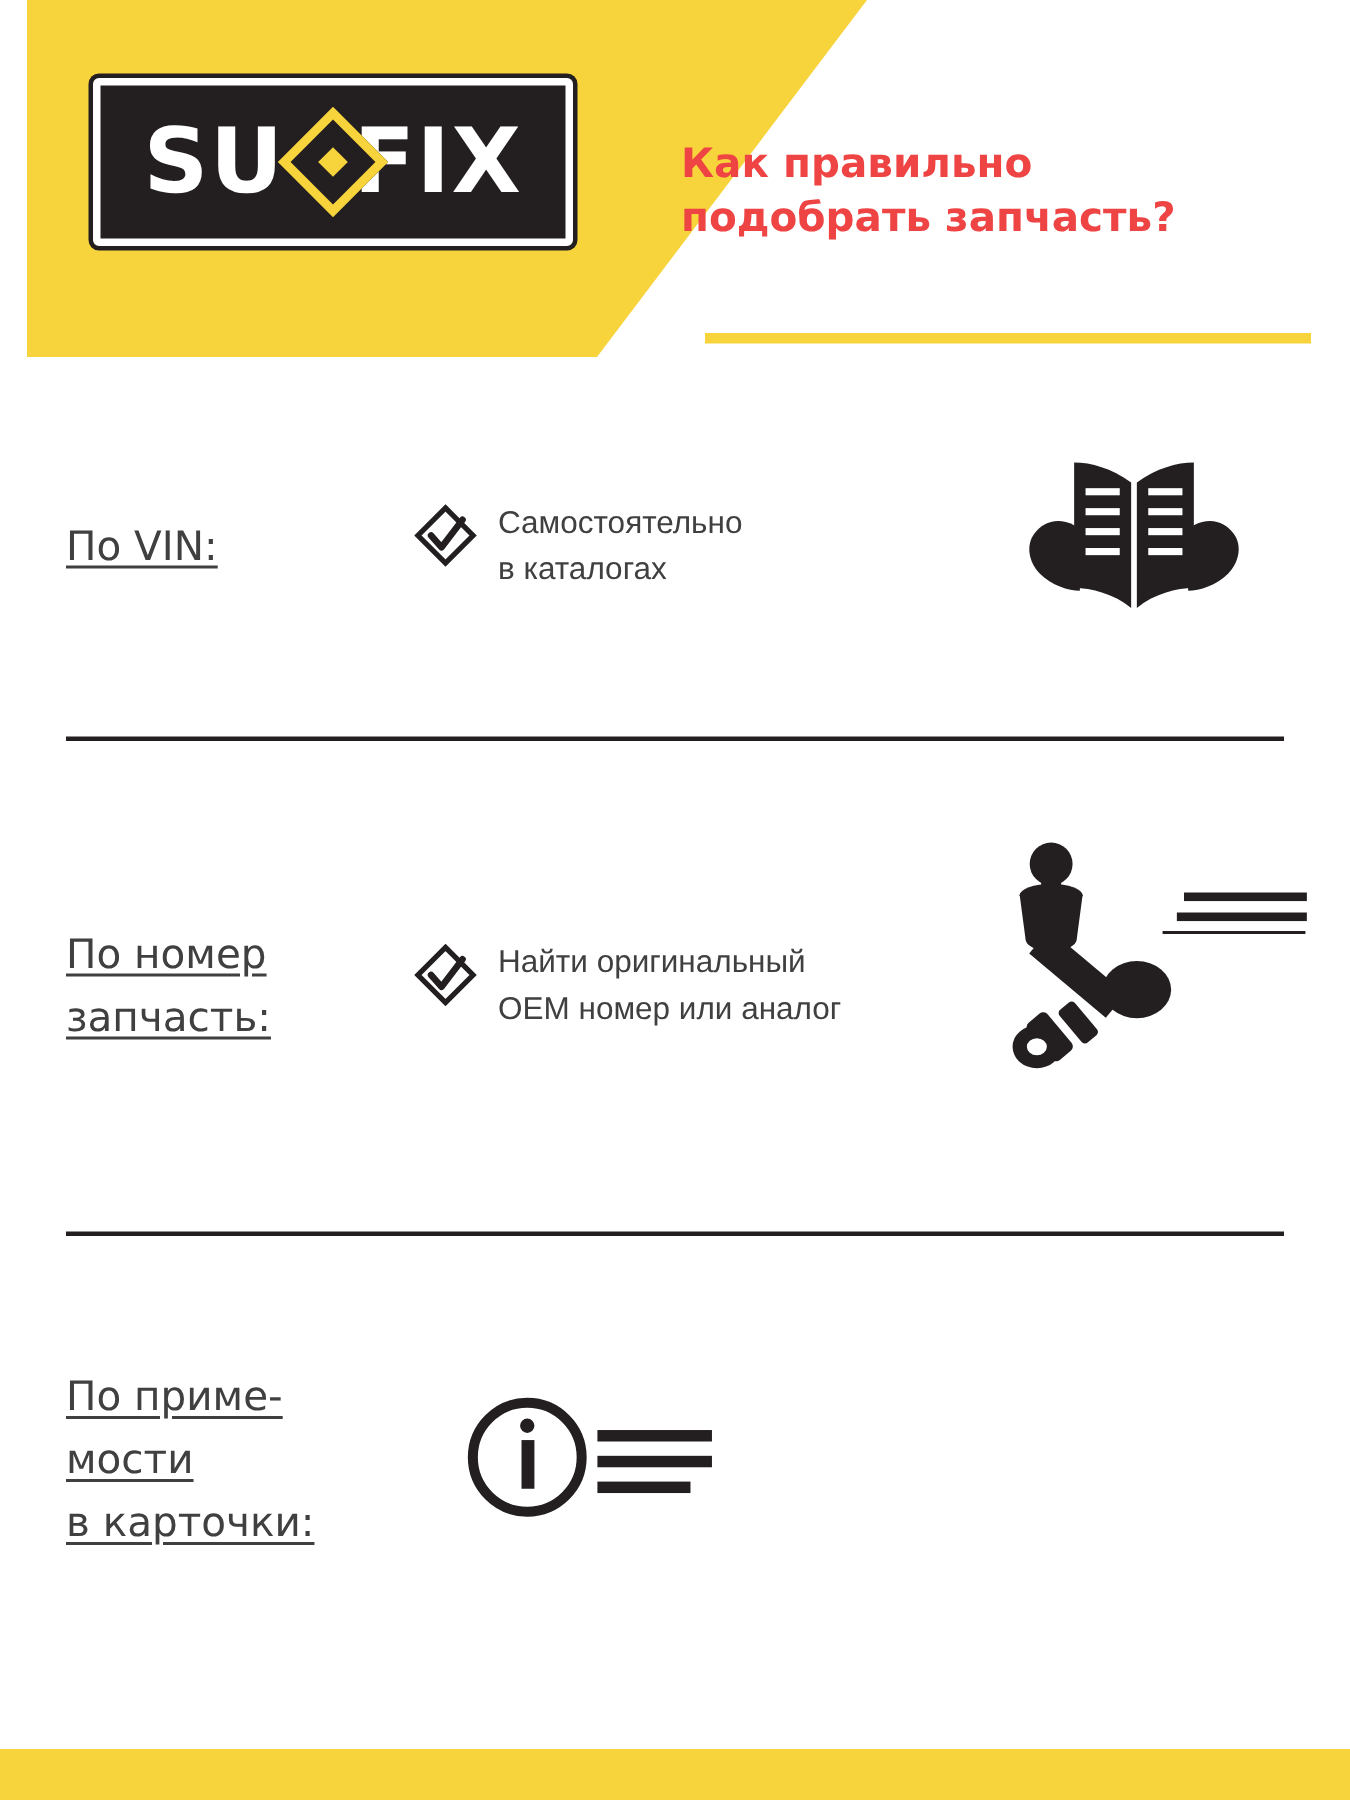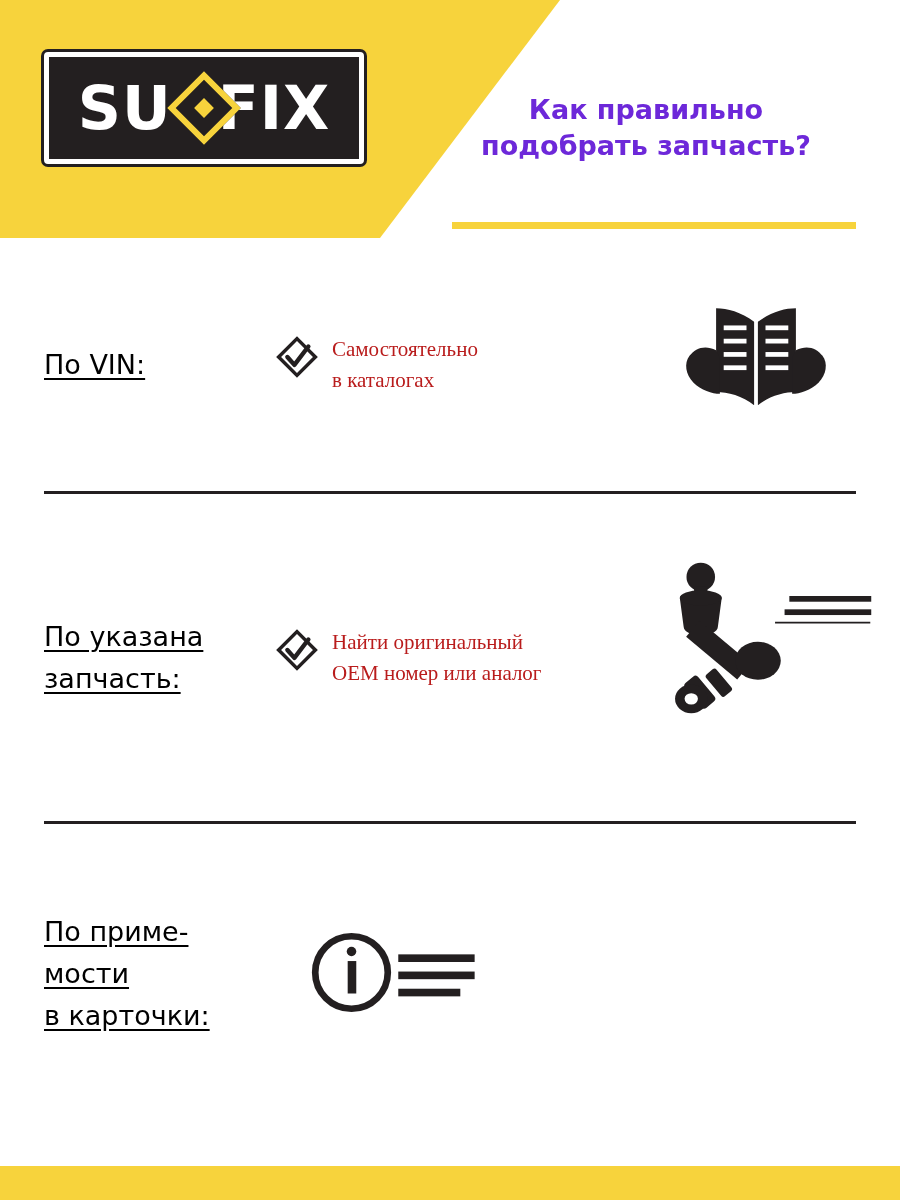--- a/index.html
+++ b/index.html
@@ -18,20 +18,21 @@
     height: 1200px;
     background: #ffffff;
   }
 
   
   .header {
     position: relative;
     width: 880px;
     height: 238px;
     background: #ffffff;
+    margin-left: 18px;
   }
   
   .header-yellow {
     position: absolute;
     left: 0;
     top: 0;
     width: 560px;
     height: 238px;
     background: #f7d33c;
     clip-path: polygon(0 0, 560px 0, 380px 238px, 0 238px);
@@ -81,26 +82,25 @@
     height: 14px;
     transform: translate(-50%, -50%);
     background: #f7d33c;
   }
 
   .header-title {
     position: absolute;
     right: 24px;
     top: 92px;
     width: 420px;
-    text-align: center;
     font-family: "DejaVu Sans", sans-serif;
     font-weight: bold;
     font-size: 27px;
     line-height: 1.33;
-    color: #6d28d9;
+    color: #ef4444;
   }
   .header-underline {
     position: absolute;
     right: 24px;
     top: 222px;
     width: 404px;
     height: 7px;
     background: #f7d33c;
   }
 
@@ -115,21 +115,21 @@
     align-items: center;
     border-bottom: 3px solid #231f20;
   }
   .section.last { border-bottom: none; }
 
   .sec-label {
     width: 232px;
     flex: 0 0 232px;
     font-family: "DejaVu Sans", sans-serif;
     font-size: 27px;
-    color: #000000;
+    color: #404040;
     line-height: 1.55;
   }
   .sec-label .lbl-line {
     display: block;
     text-decoration: underline;
     text-underline-offset: 4px;
     white-space: pre;
   }
 
   .sec-items {
@@ -142,24 +142,24 @@
     margin: 14px 0;
   }
   .check {
     flex: 0 0 auto;
     width: 42px;
     height: 42px;
     margin-right: 14px;
     margin-top: 2px;
   }
   .item-text {
-    font-family: Liberation Serif, serif;
+    font-family: Liberation Sans, sans-serif;
     font-size: 21px;
     line-height: 1.45;
-    color: #b91c1c;
+    color: #404040;
     white-space: pre-line;
   }
 
   .sec-art {
     flex: 0 0 auto;
     width: 200px;
     display: flex;
     align-items: center;
     justify-content: center;
   }
@@ -243,21 +243,21 @@
             <path d="M58 52 C46 46 36 50 30 58 C24 66 26 78 34 86 C42 94 54 98 62 98 L62 60 Z" fill="#231f20"></path>
 
             <path d="M142 52 C154 46 164 50 170 58 C176 66 174 78 166 86 C158 94 146 98 138 98 L138 60 Z" fill="#231f20"></path>
           </svg>
         </span>
       </div>
     </div>
 
     <div class="section section-num">
       <div class="sec-label">
-        <span class="lbl-line">По указана</span>
+        <span class="lbl-line">По номер</span>
         <span class="lbl-line">запчасть:</span>
       </div>
 
       <div class="sec-items">
         <div class="item">
           <span class="check">
             <svg viewBox="0 0 48 48" width="42" height="42">
               <path d="M24 3 L45 24 L24 45 L3 24 Z" fill="none" stroke="#231f20" stroke-width="4"></path>
               <path d="M13 24 L21 33 L37 12" fill="none" stroke="#231f20" stroke-width="5" stroke-linecap="round" stroke-linejoin="round"></path>
             </svg>

